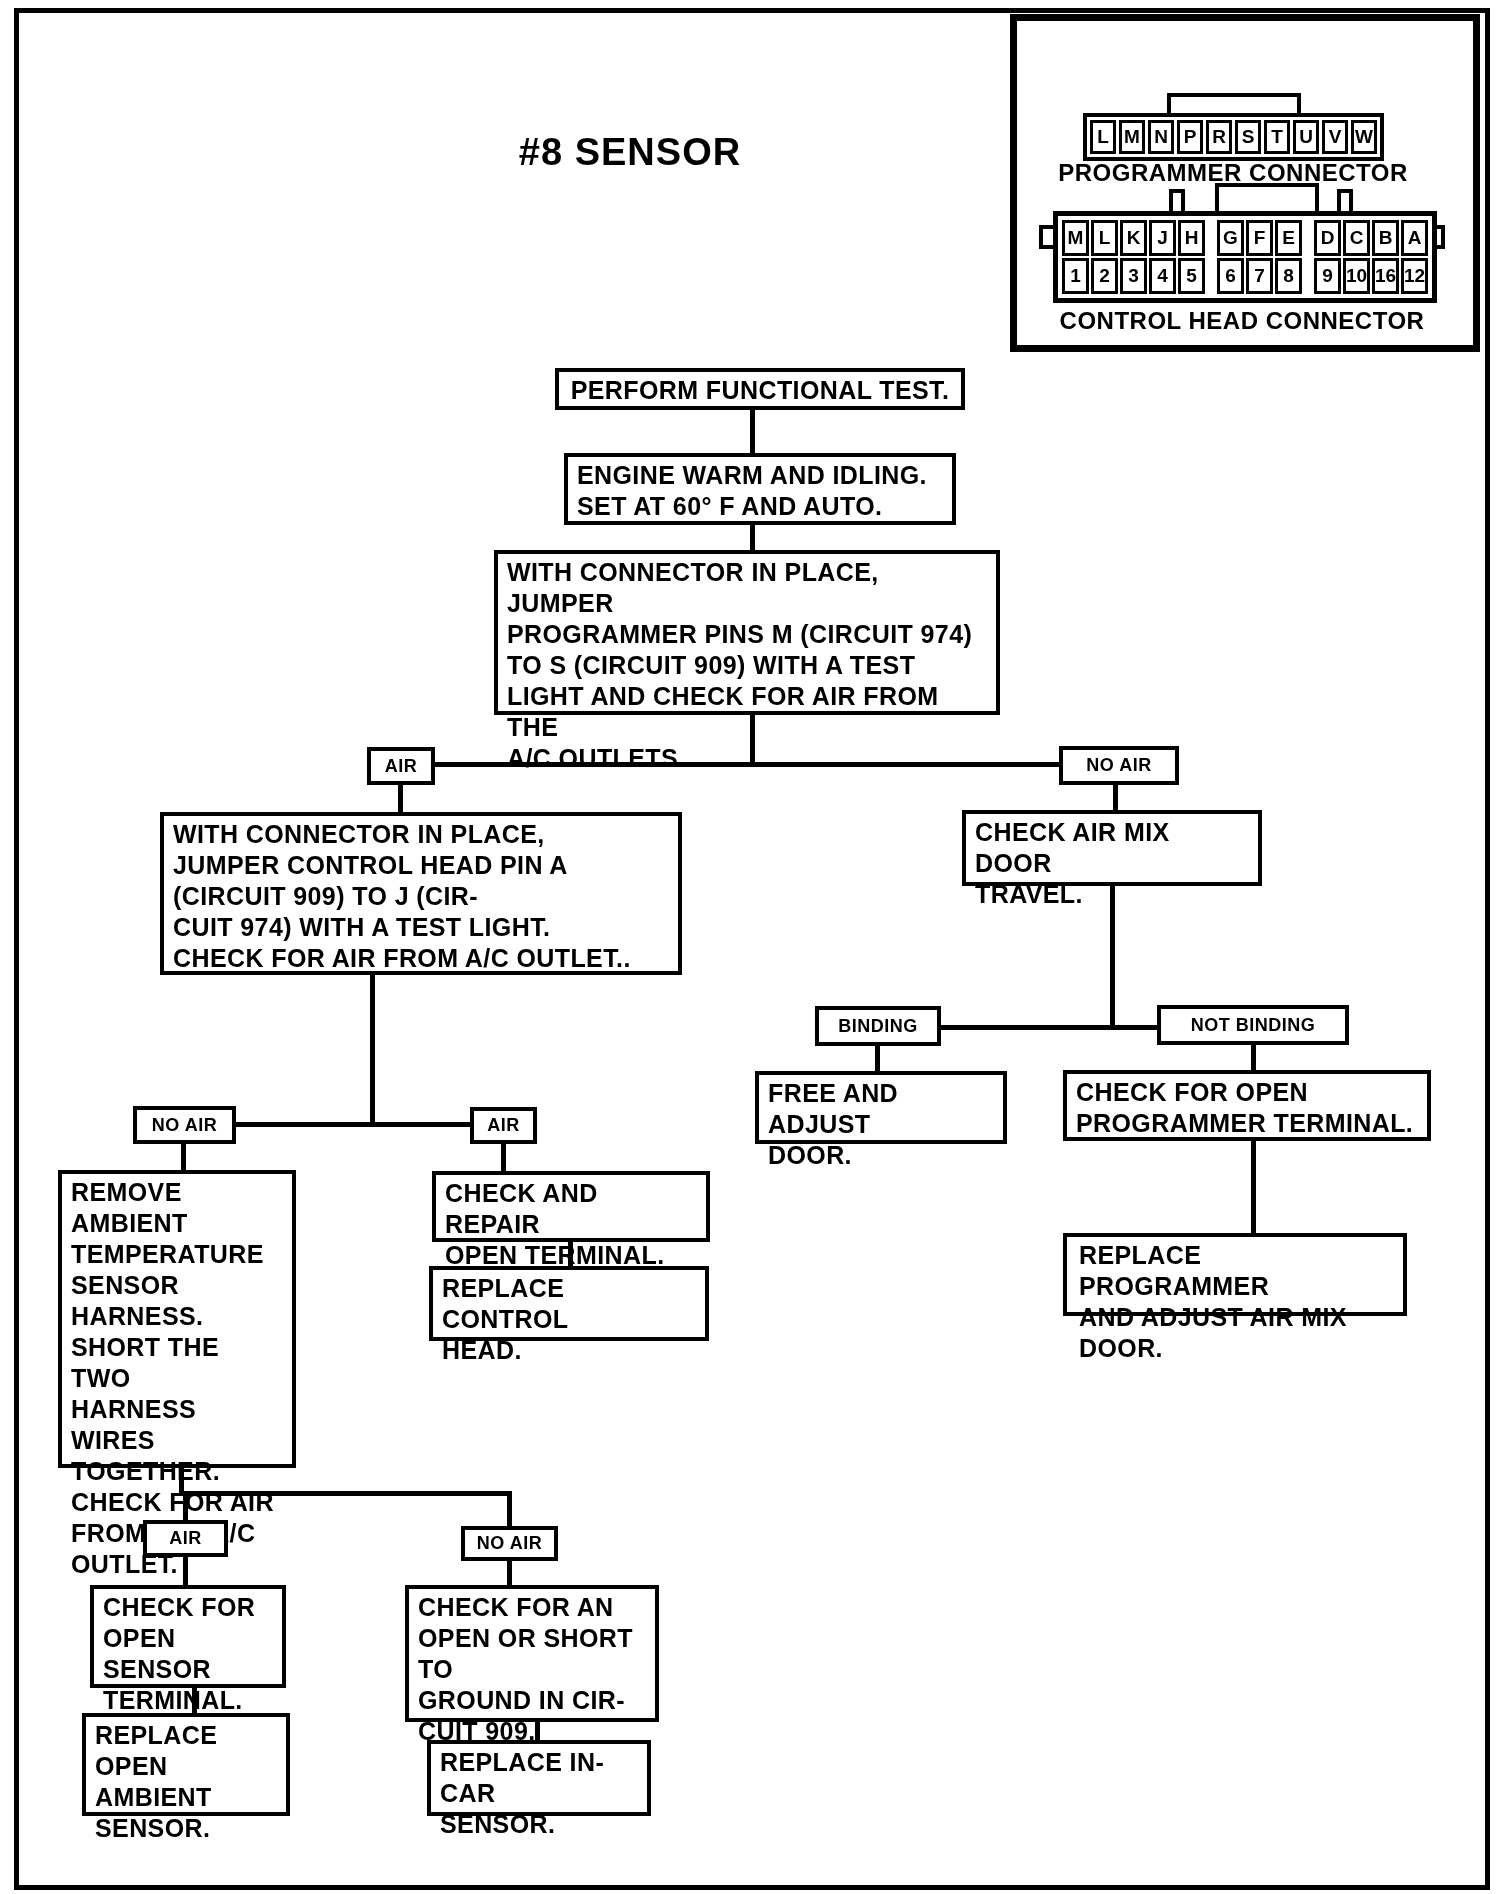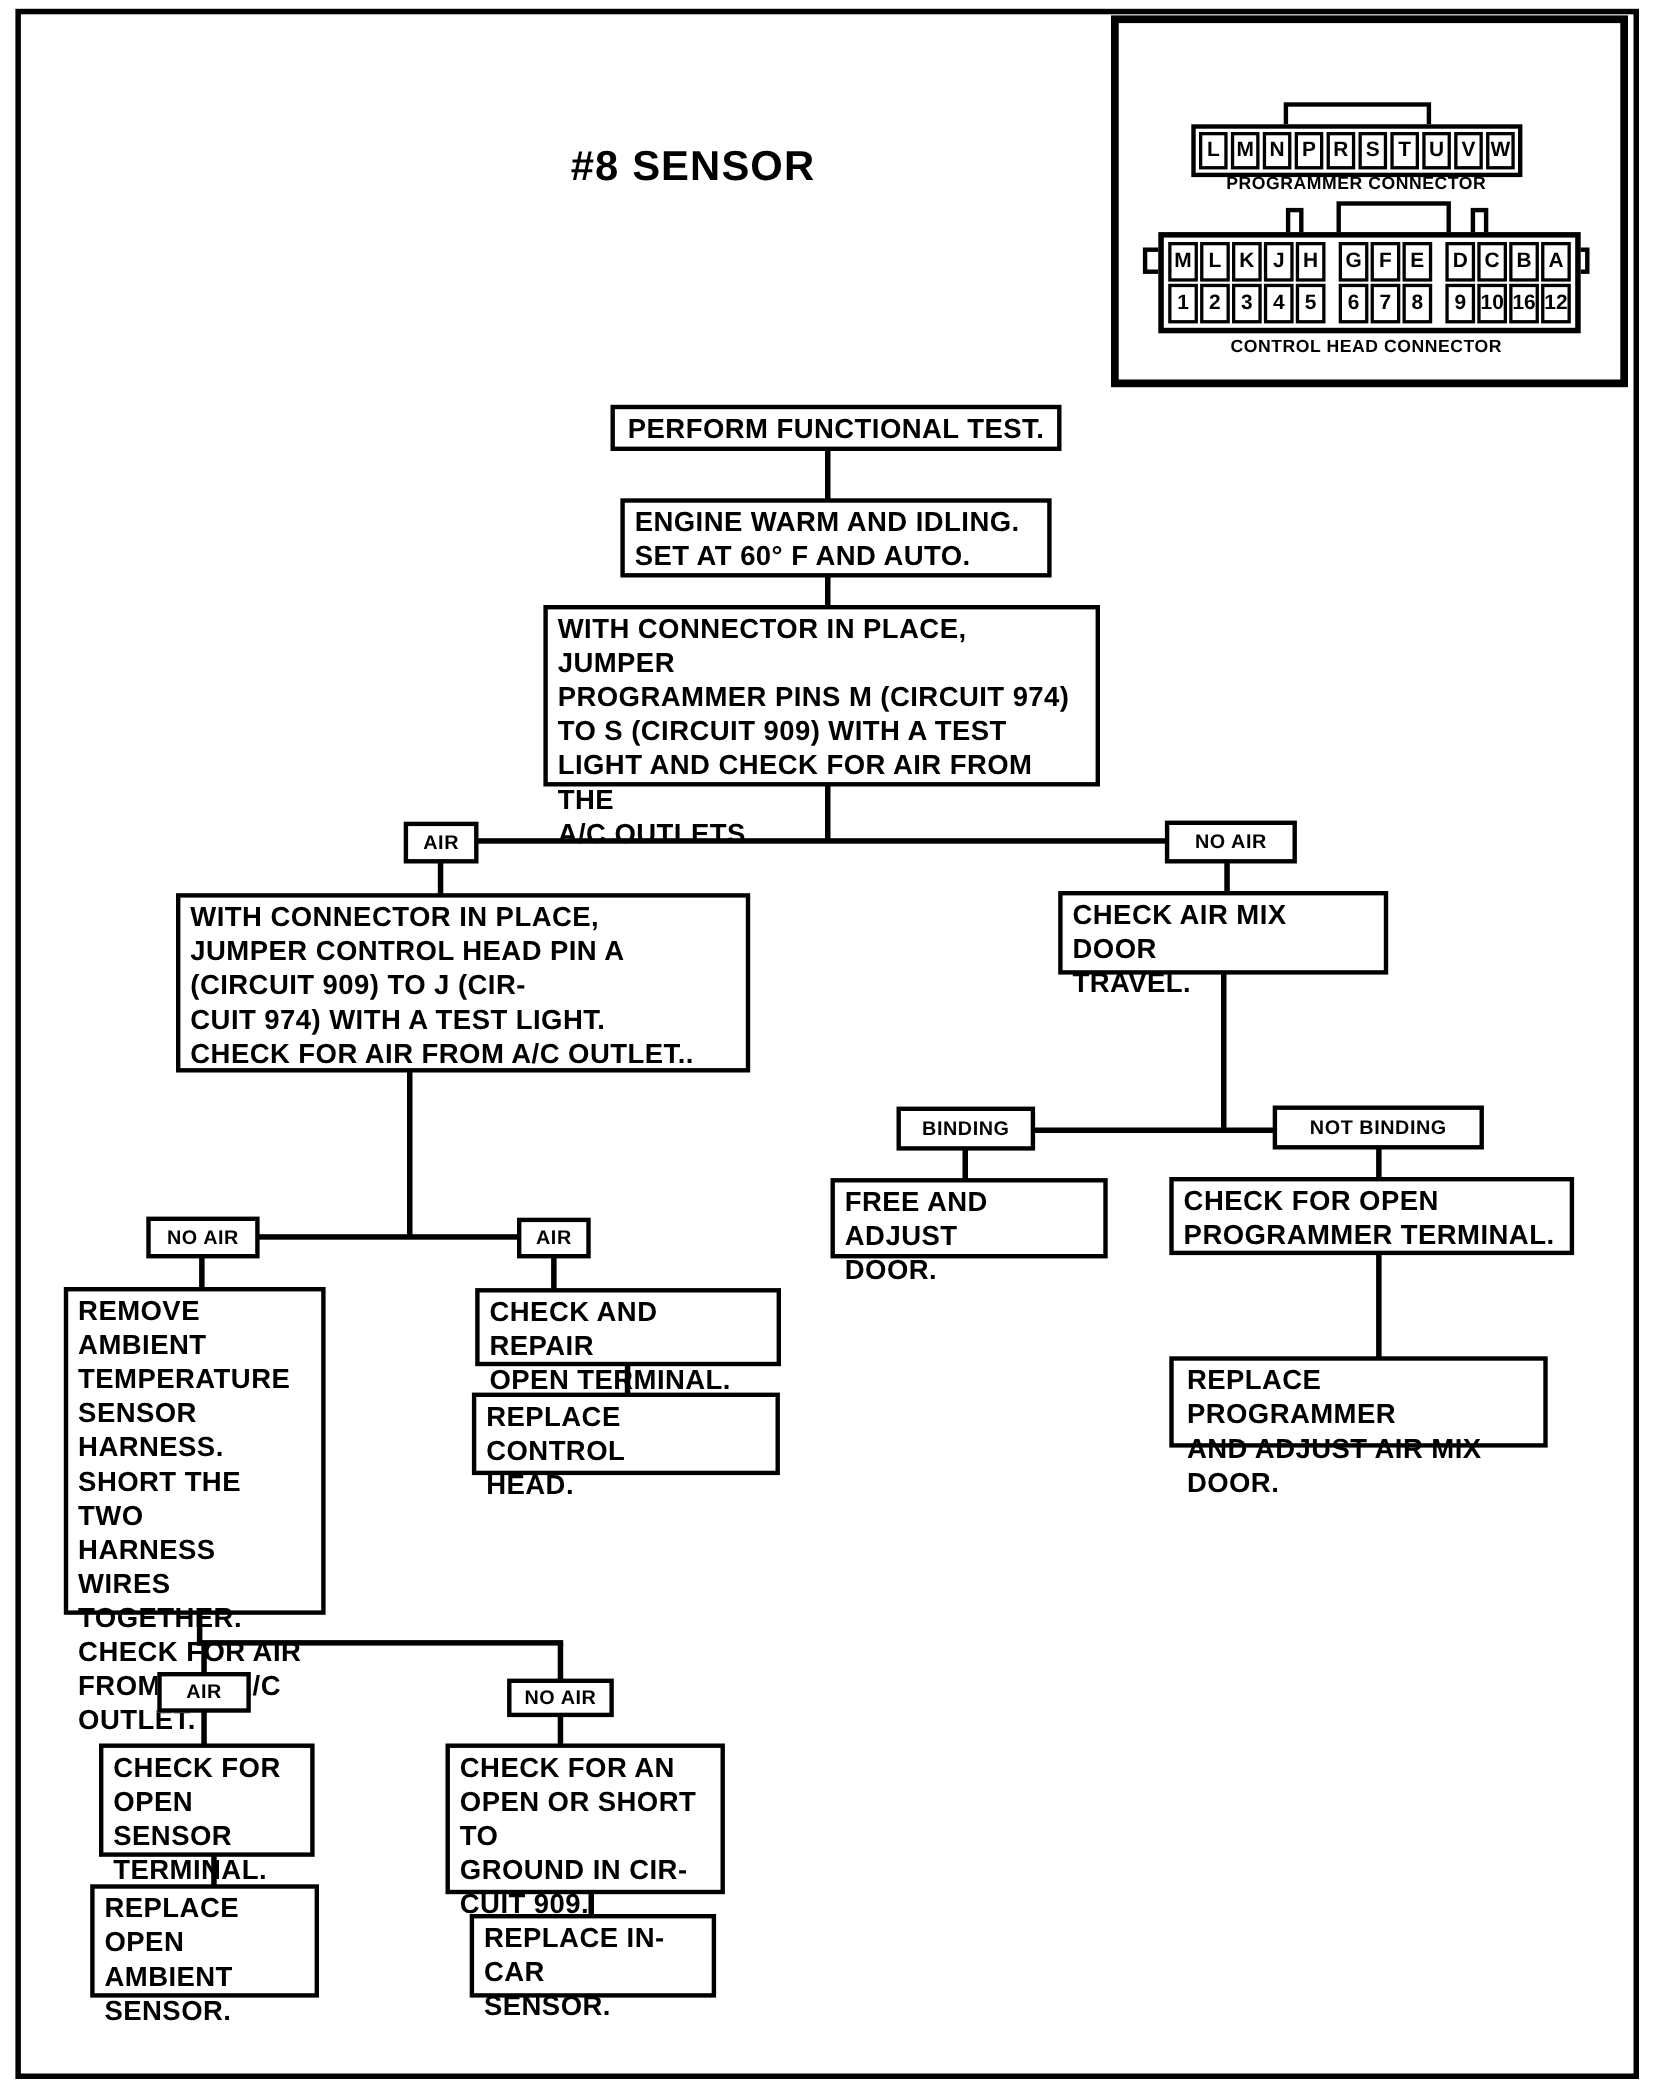--- a/index.html
+++ b/index.html
@@ -36,21 +36,21 @@
   }
   .ptab{position:absolute;border:4px solid #000;background:#fff;box-sizing:border-box;}
   .pstrip{
     position:absolute;display:inline-flex;gap:3px;border:4px solid #000;
     padding:3px;background:#fff;
   }
   .pin{
     display:flex;align-items:center;justify-content:center;
     width:20px;height:28px;border:3px solid #000;font-size:19px;background:#fff;
   }
-  .clabel{position:absolute;text-align:center;font-size:16px;letter-spacing:.5px;}
+  .clabel{position:absolute;text-align:center;font-size:24px;letter-spacing:.5px;}
   .chstrip{
     position:absolute;border:5px solid #000;background:#fff;padding:4px;
     display:flex;flex-direction:column;gap:2px;
   }
   .chrow{display:flex;align-items:center;}
   .chgroup{display:flex;gap:2px;}
   .chgap{width:12px;height:30px;}
   .chrow .pin{width:21px;height:30px;}
   .ear{position:absolute;border:4px solid #000;background:#fff;box-sizing:border-box;}
 </style>

